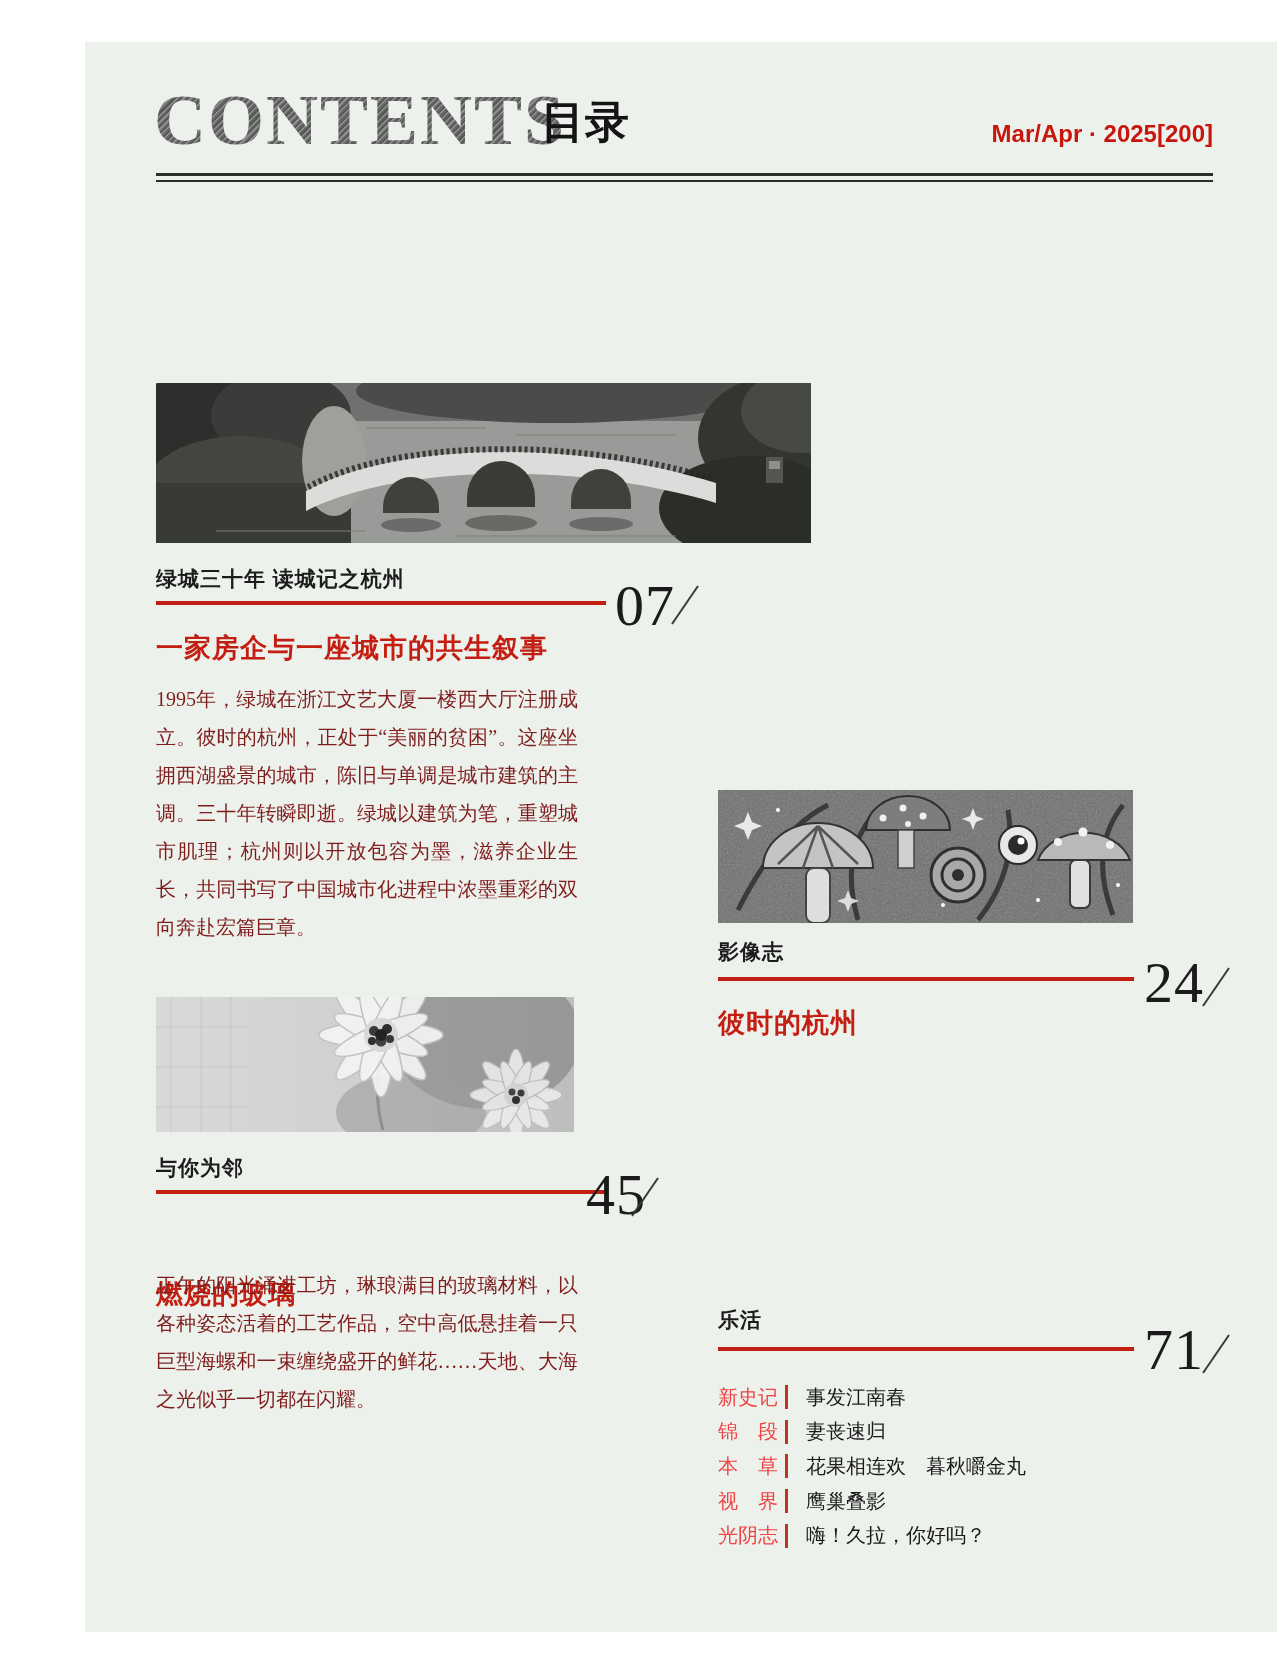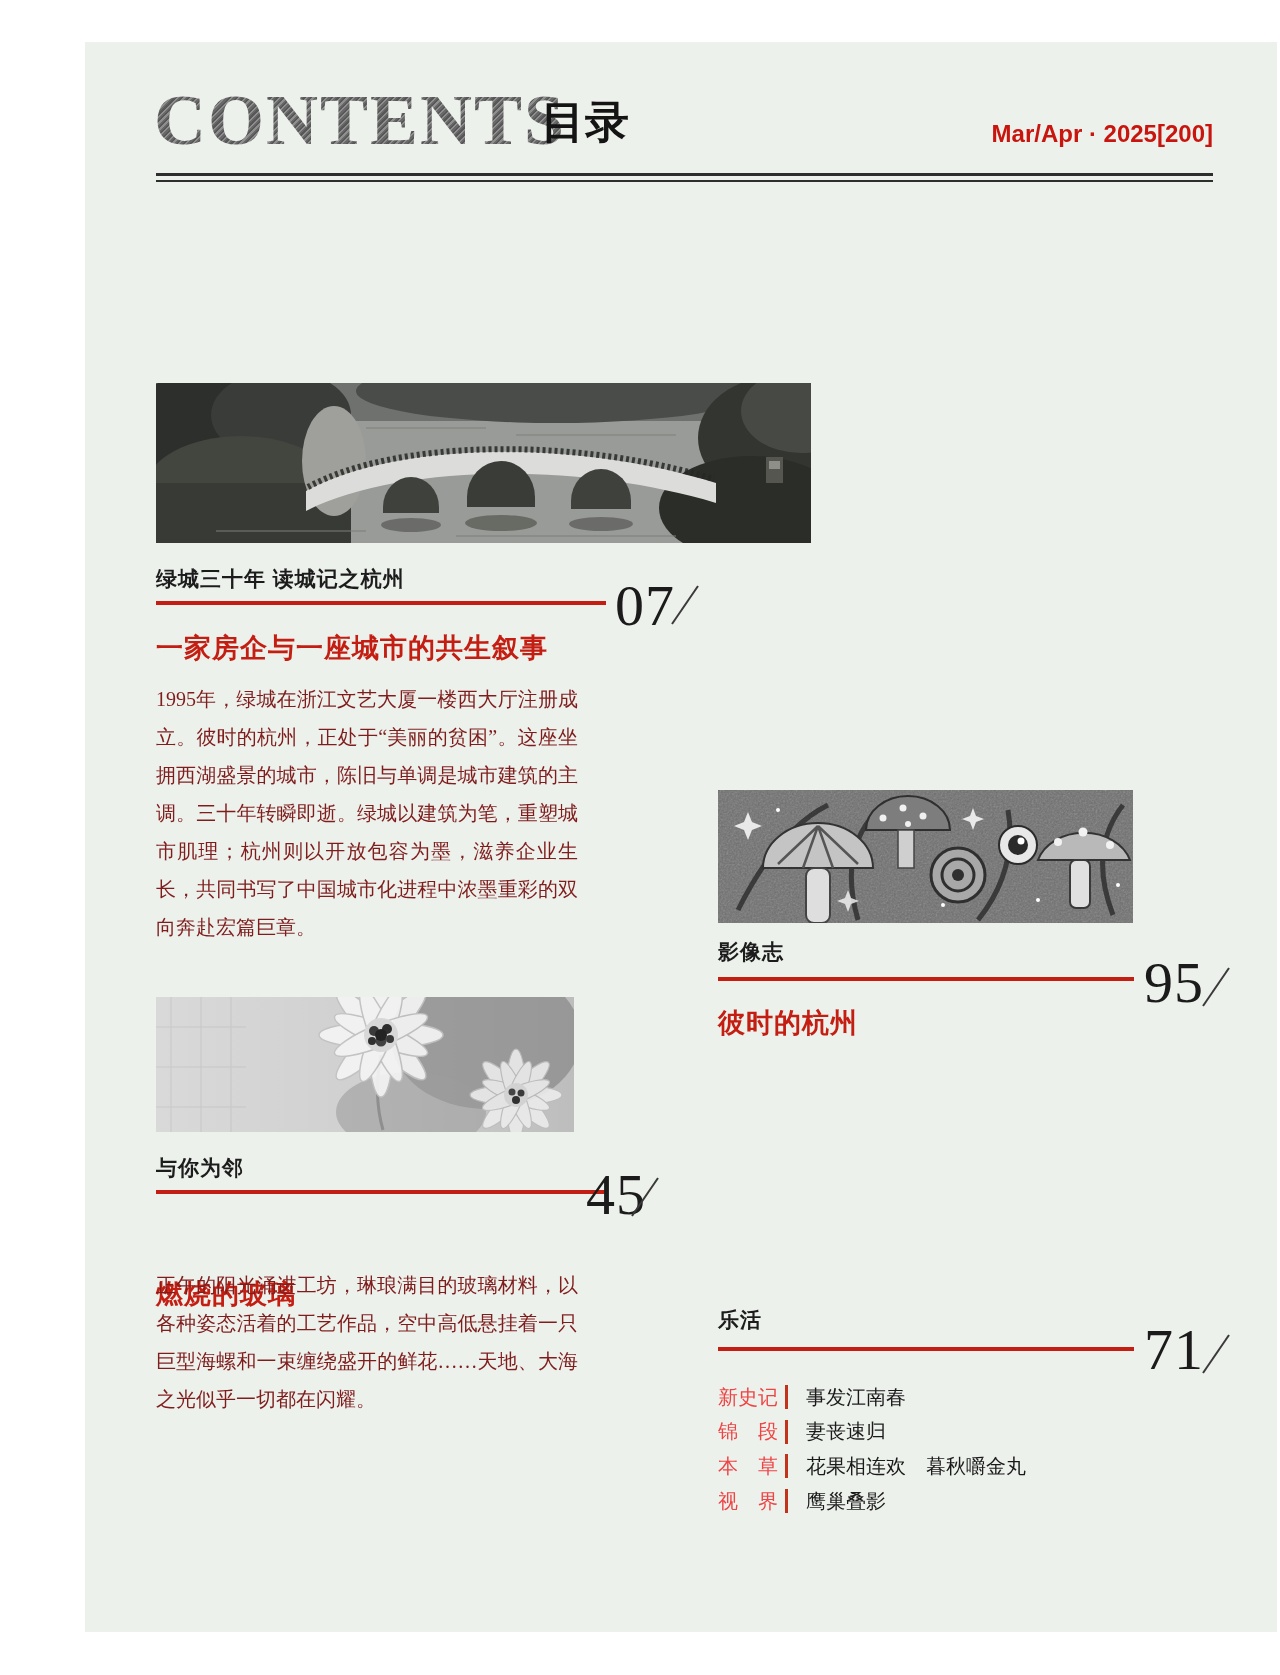--- a/index.html
+++ b/index.html
@@ -123,21 +123,21 @@
     <path d="M30,22 l4,10 10,4 -10,4 -4,10 -4,-10 -10,-4 10,-4 z" fill="#f5f5f5" opacity="0.9"></path>
     <path d="M255,18 l3,8 8,3 -8,3 -3,8 -3,-8 -8,-3 8,-3 z" fill="#f5f5f5" opacity="0.9"></path>
     <path d="M130,100 l3,8 8,3 -8,3 -3,8 -3,-8 -8,-3 8,-3 z" fill="#eeeeee" opacity="0.85"></path>
     <circle cx="60" cy="20" r="2" fill="#fff"></circle>
       <circle cx="225" cy="115" r="2" fill="#fff"></circle>
     <circle cx="320" cy="110" r="2" fill="#fff"></circle>
       <circle cx="400" cy="95" r="2" fill="#fff"></circle>
   </svg>
   <div class="sec-label" style="left:677px;top:938px;">影像志</div>
   <div class="red-rule" style="left:677px;top:977px;width:416px;"></div>
-  <div class="page-no" style="left:1103px;top:954px;">95</div>
+  <div class="page-no" style="left:1103px;top:954px;">24</div>
   <svg class="slash" style="left:1160px;top:966px;" width="30" height="42" viewBox="0 0 30 42">
     <line x1="2" y1="40" x2="28" y2="2" stroke="#3a3a3a" stroke-width="2"></line>
   </svg>
   <div class="sec-title" style="left:677px;top:1005px;">彼时的杭州</div>
 
   <svg class="photo" style="left:115px;top:997px;" width="418" height="135" viewBox="0 0 418 135" preserveAspectRatio="none">
     <defs>
       <linearGradient id="gg" x1="0" y1="0" x2="1" y2="0">
         <stop offset="0" stop-color="#d9d9d9"></stop>
           <stop offset="0.55" stop-color="#cfcfcf"></stop>
@@ -222,14 +222,19 @@
     <div class="toc-row">
       <span class="toc-cat">本　草</span>
       <span class="toc-bar"></span>
       <span class="toc-title">花果相连欢　暮秋嚼金丸</span>
     </div>
     <div class="toc-row">
       <span class="toc-cat">视　界</span>
       <span class="toc-bar"></span>
       <span class="toc-title">鹰巢叠影</span>
     </div>
+    <div class="toc-row">
+      <span class="toc-cat">光阴志</span>
+      <span class="toc-bar"></span>
+      <span class="toc-title">嗨！久拉，你好吗？</span>
+    </div>
   </div>
 </div>
 
 </body></html>

